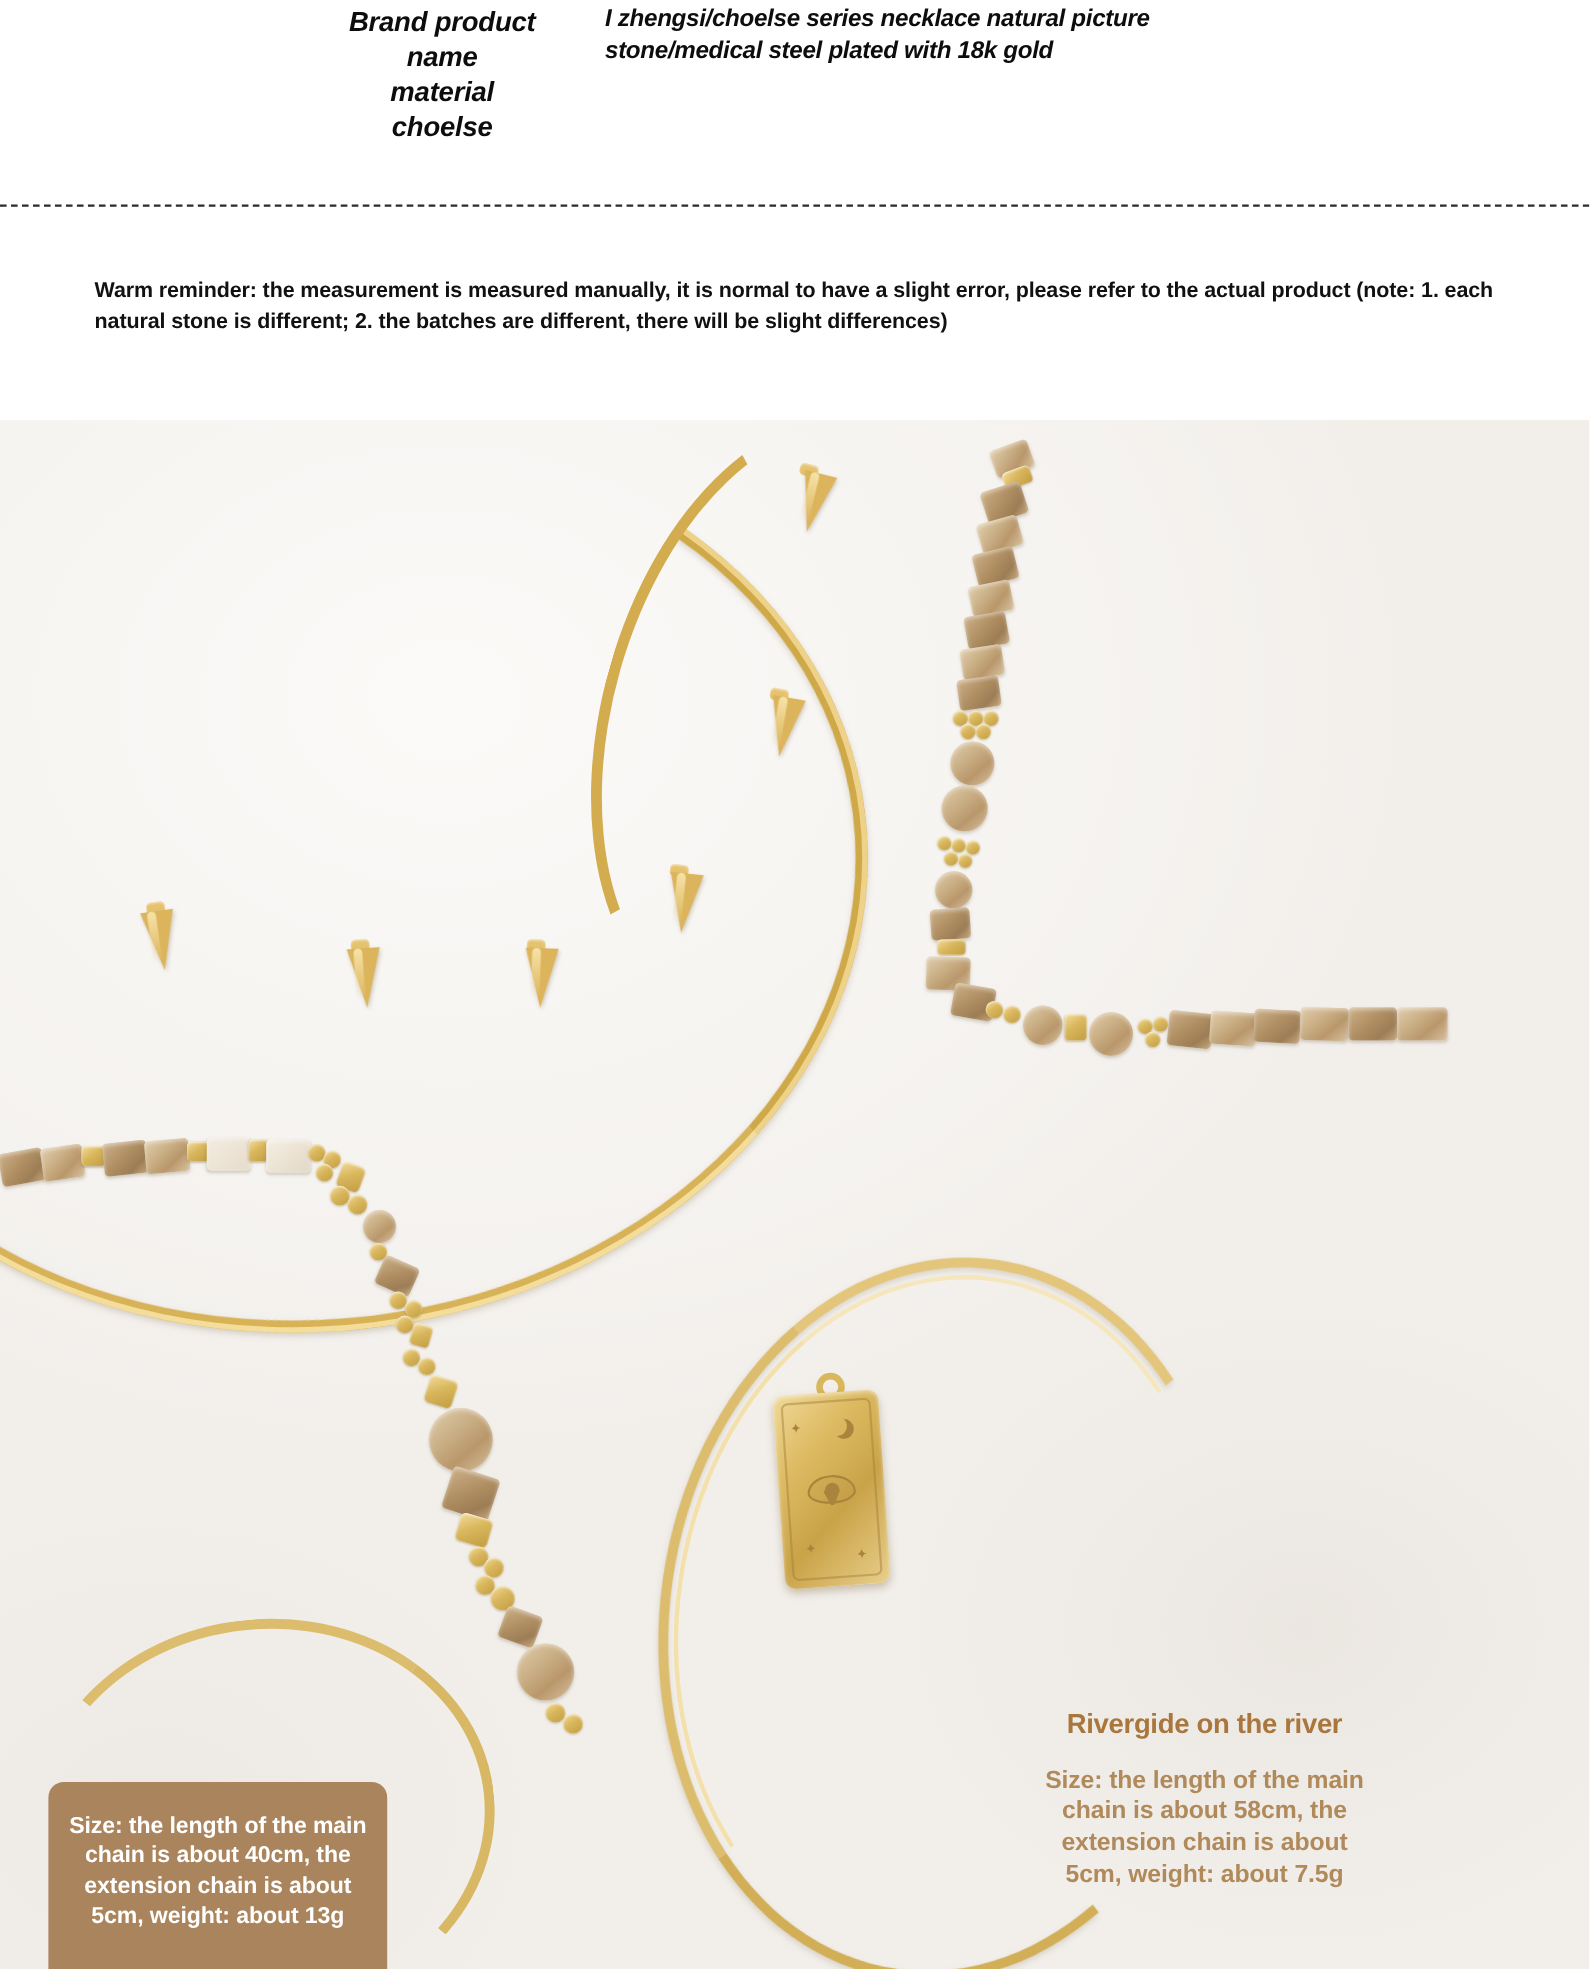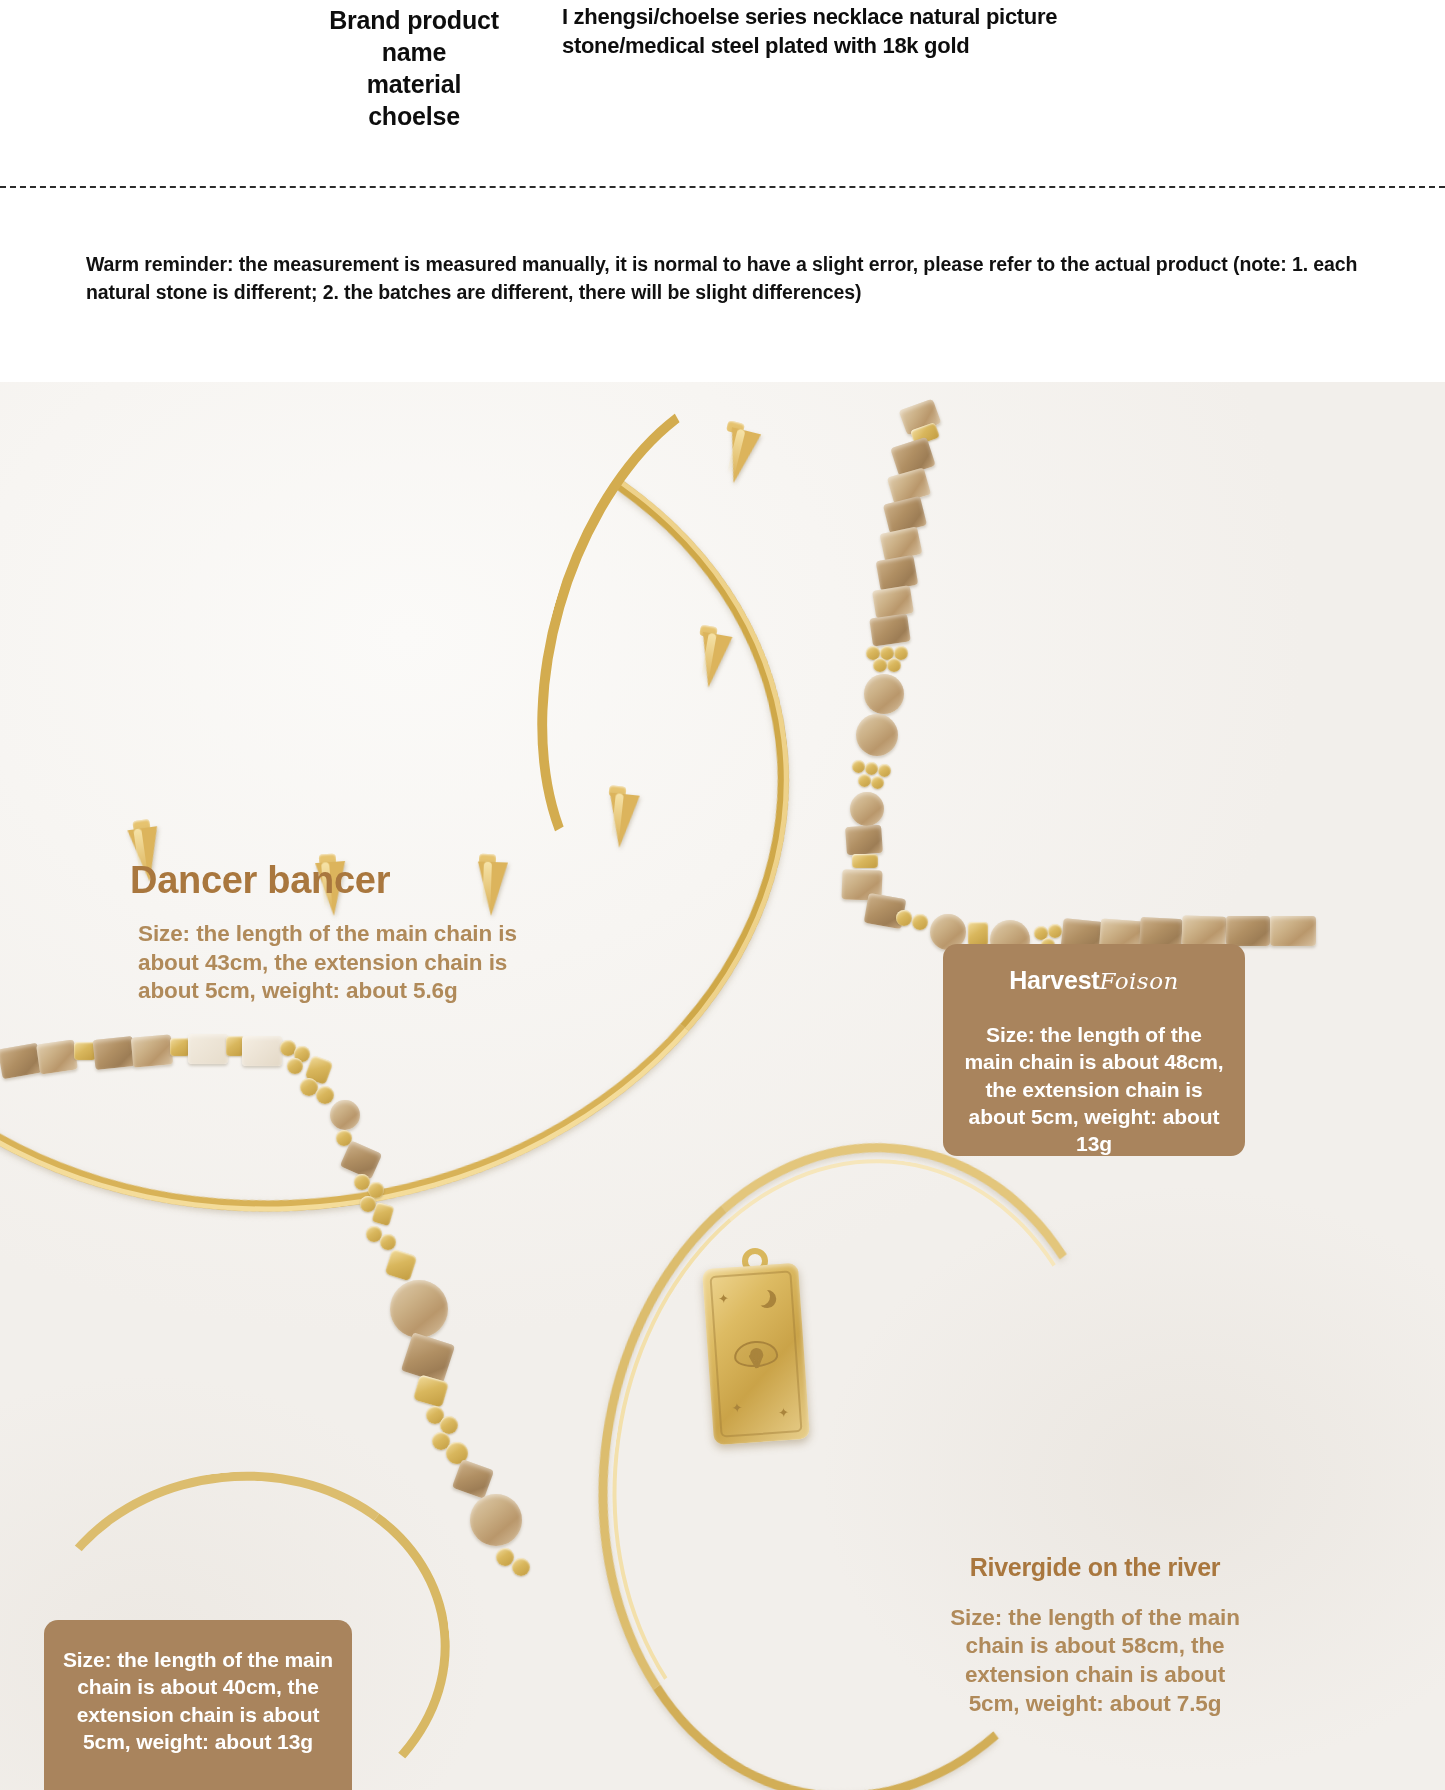--- a/index.html
+++ b/index.html
@@ -13,23 +13,24 @@
     position: relative;
     width: 1445px;
     height: 1790px;
     overflow: hidden;
     background: #ffffff;
   }
 
   
   .spec-header {
     position: absolute;
-    left: 12px; top: 0;
+    left: 0; top: 0;
     width: 1296px;
     height: 180px;
+    font-style: italic;
   }
   .spec-labels {
     position: absolute;
     left: 296px;
     top: 4px;
     width: 212px;
     text-align: center;
     font-size: 25px;
     font-weight: bold;
     line-height: 1.28;
@@ -519,31 +520,21 @@
       <div class="bead bead-gold" style="left:636px; top:546px; width:18px; height:18px;"></div>
       <div class="bead bead-gold" style="left:652px; top:556px; width:18px; height:18px;"></div>
     </div>
 
     <div>
       <div class="river-chain"></div>
       <div class="river-chain2"></div>
       <div class="river-chain-tail"></div>
     </div>
 
-    <div class="label-block" id="dancer-block">
-      <div class="plain-title">Dancer bancer</div>
-      <div class="plain-desc">Size: the length of the main chain is about 43cm, the extension chain is about 5cm, weight: about 5.6g</div>
-    </div>
-
-    <div class="card" id="harvest-card">
-      <div>
-        <span class="card-title">Harvest</span><span class="card-title card-title-script">Foison</span>
-      </div>
-      <div class="card-desc">Size: the length of the main chain is about 48cm, the extension chain is about 5cm, weight: about 13g</div>
-    </div>
+
 
     <div class="card" id="bunrise-card">
       <div class="card-desc">Size: the length of the main chain is about 40cm, the extension chain is about 5cm, weight: about 13g</div>
     </div>
 
     <div class="label-block" id="river-block">
       <div class="plain-title">Rivergide on the river</div>
       <div class="plain-desc">Size: the length of the main chain is about 58cm, the extension chain is about 5cm, weight: about 7.5g</div>
     </div>
 

